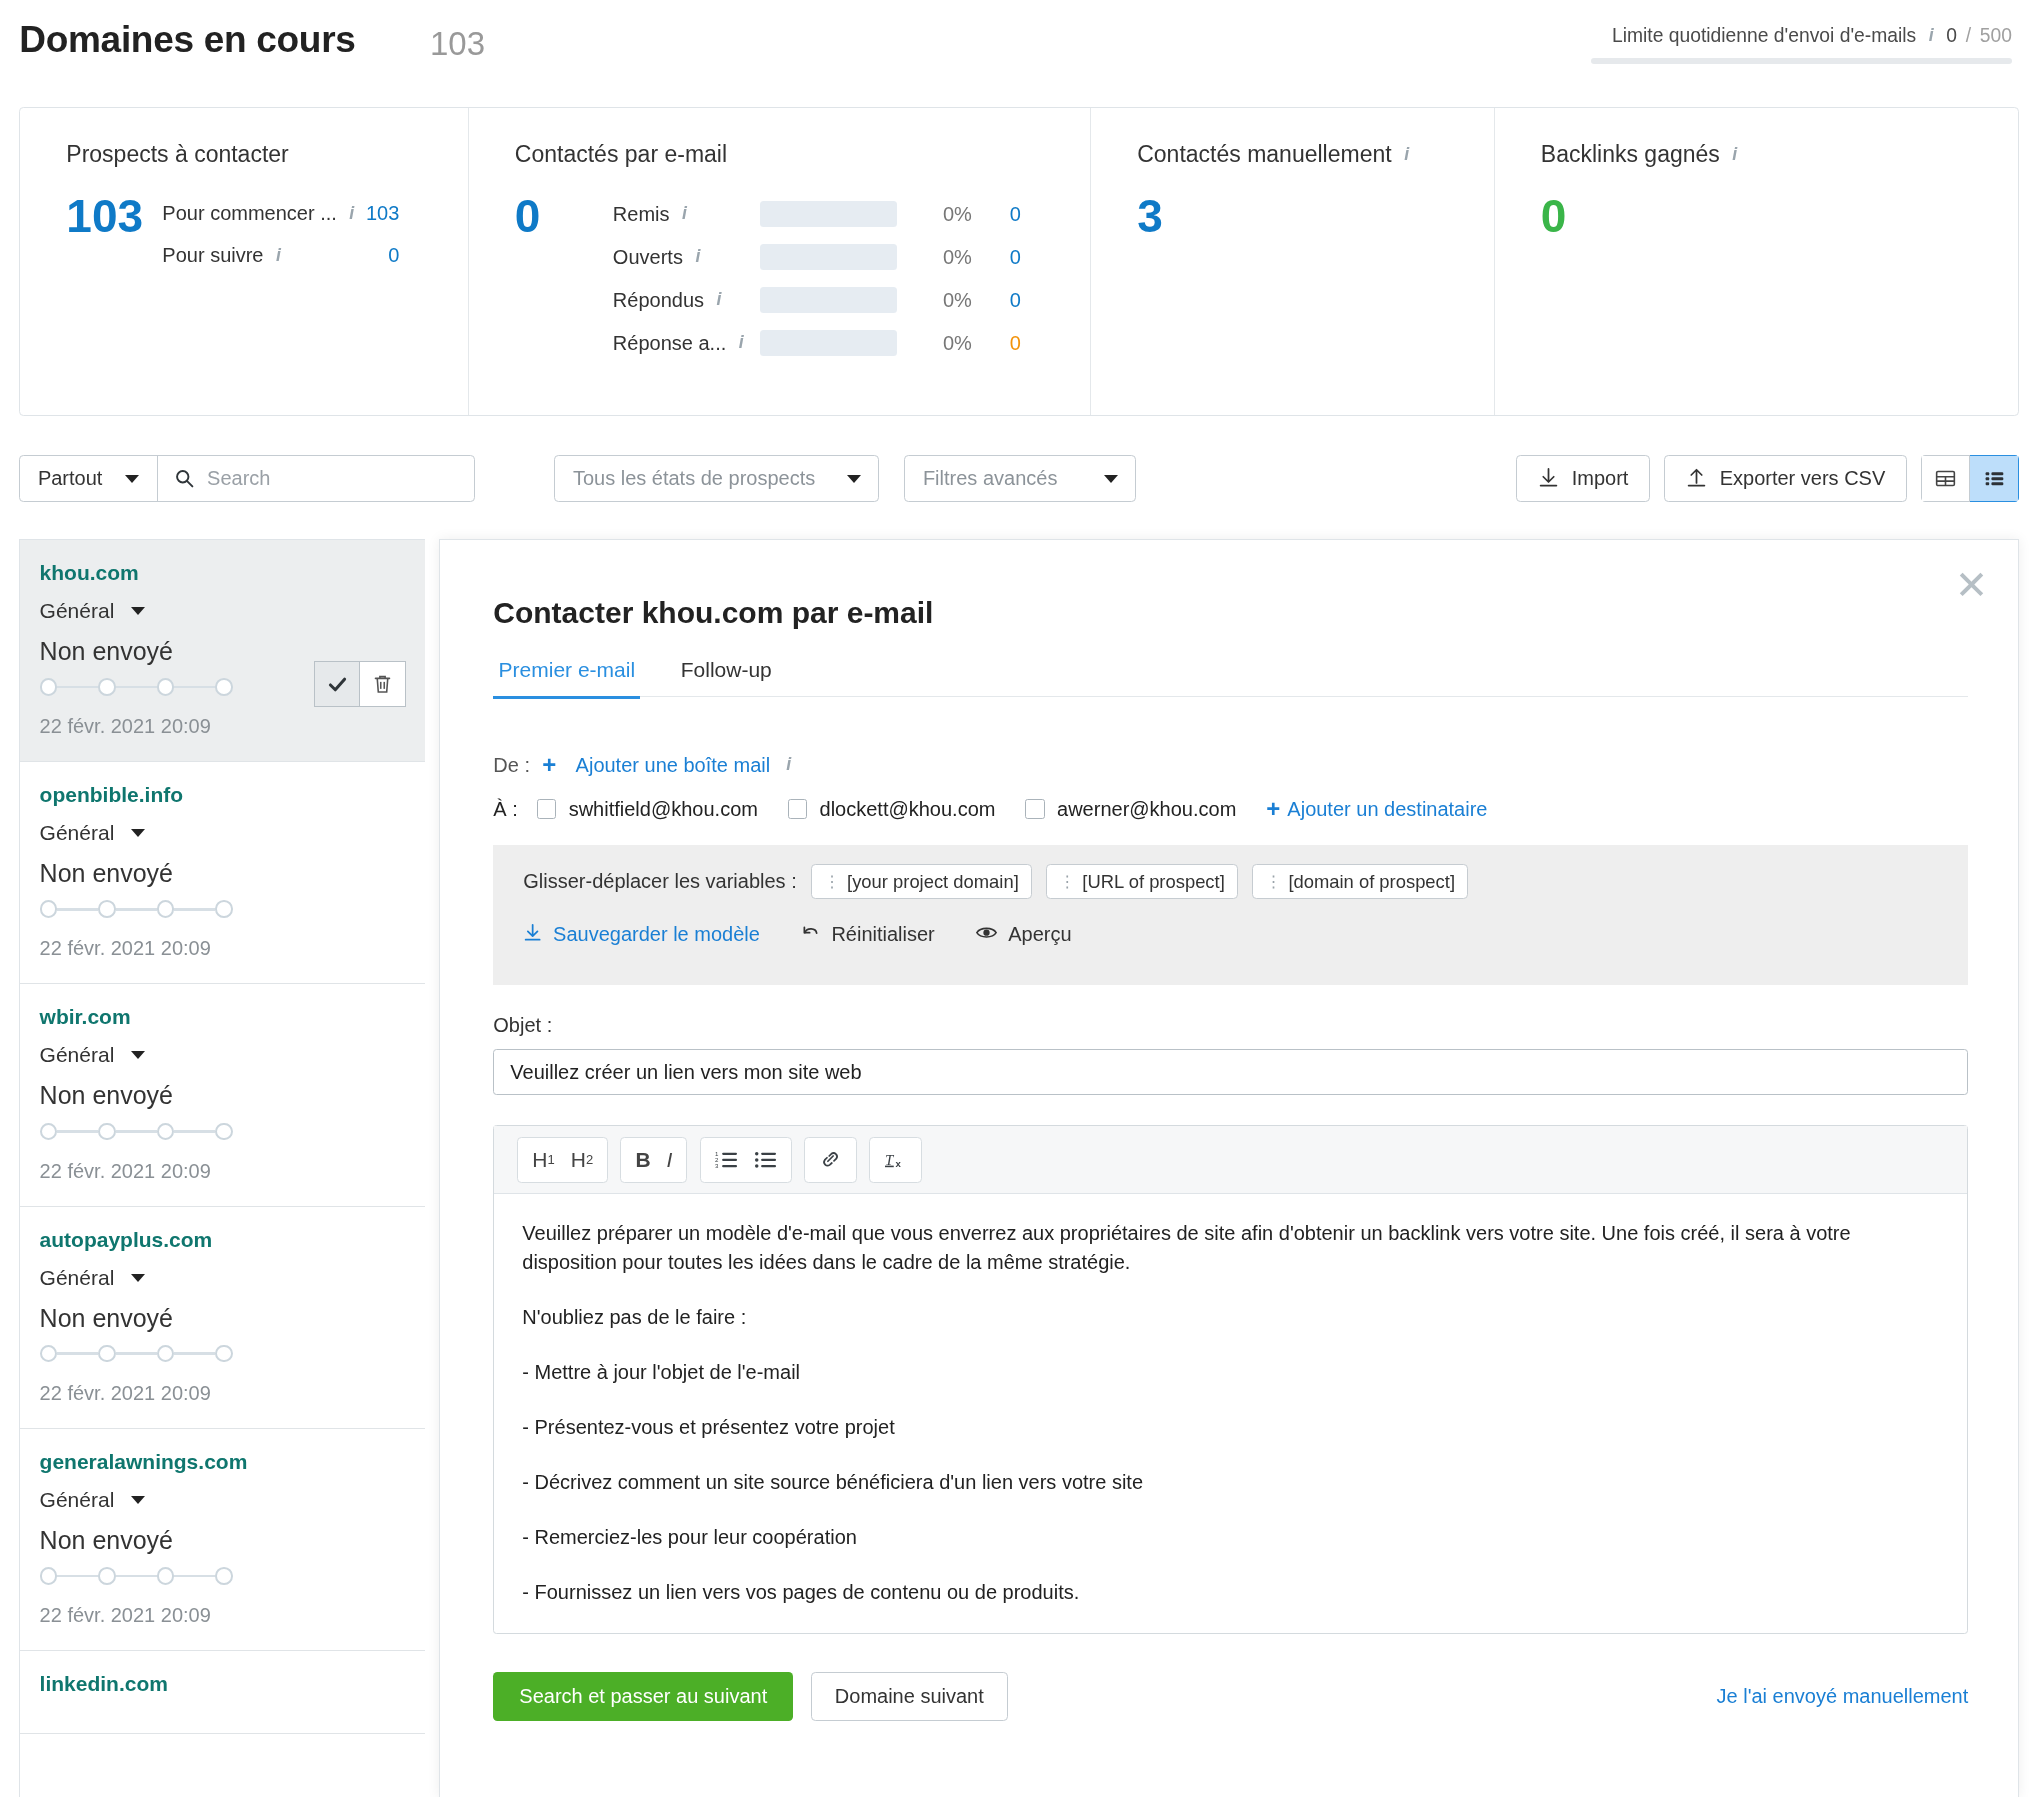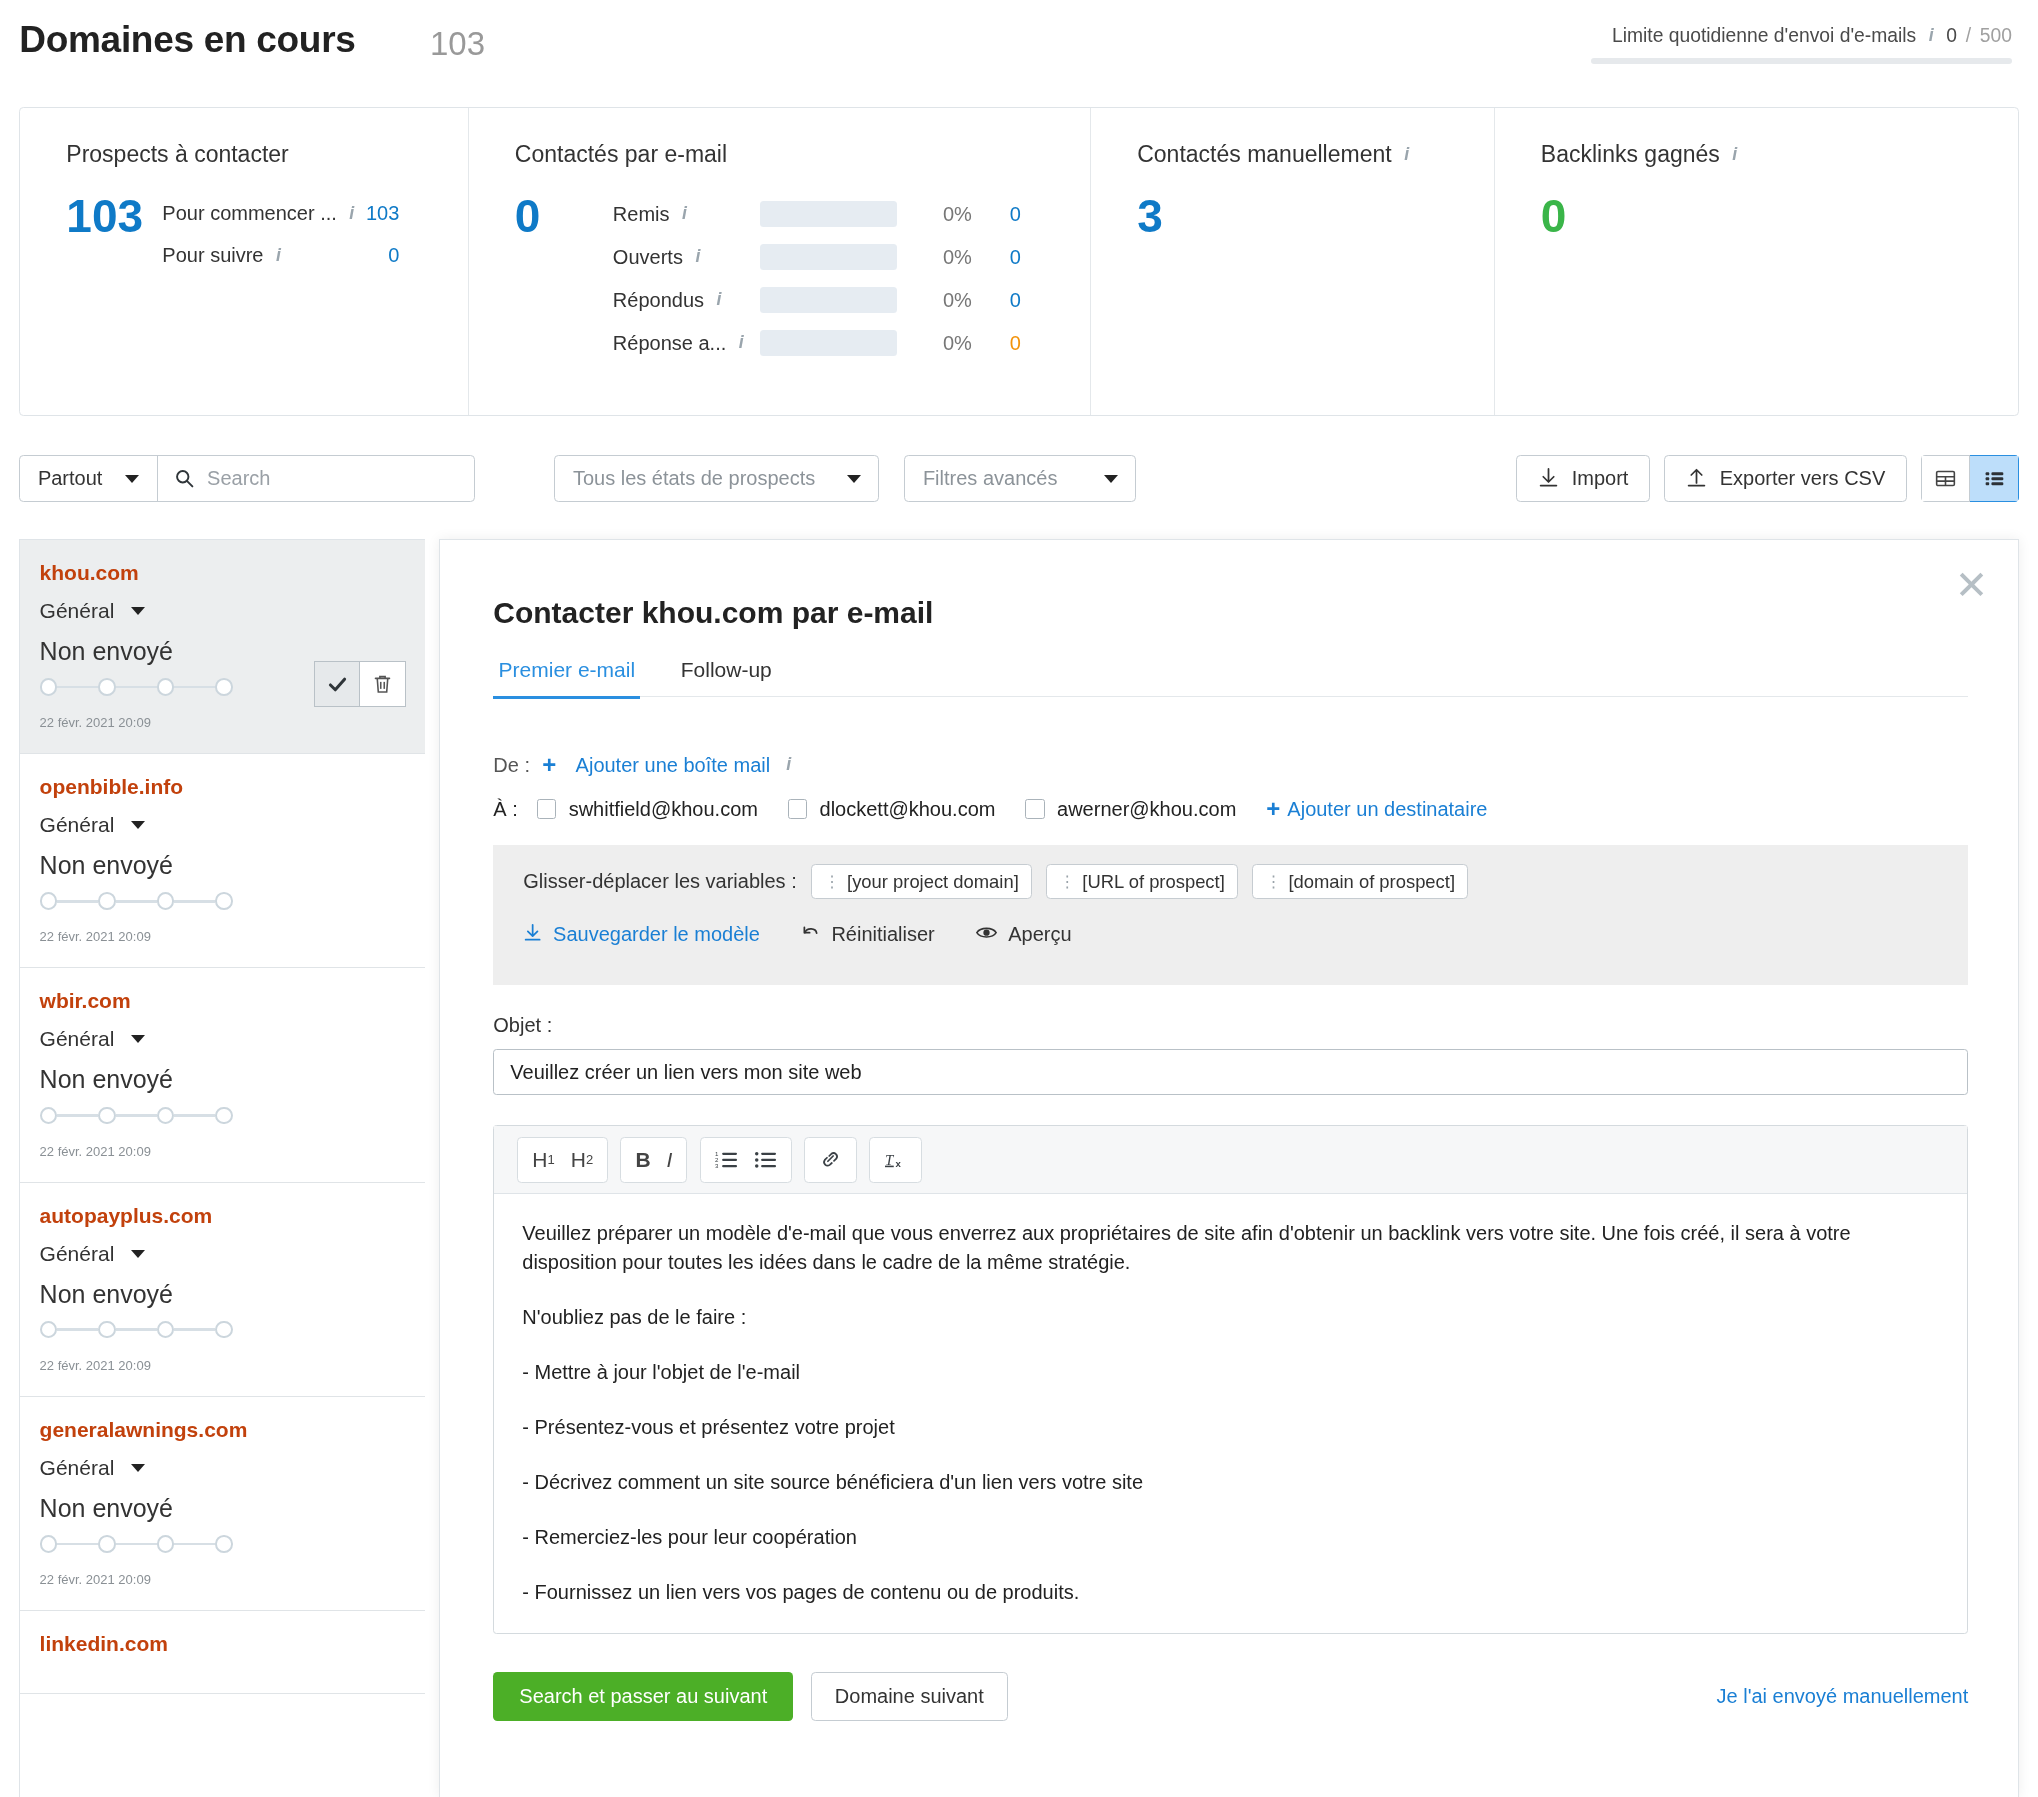--- a/index.html
+++ b/index.html
@@ -134,30 +134,30 @@
   .sidebar {
     position: absolute; left: 0; top: 0; width: 406px; height: 1259px;
     border: 0.9px solid #dfe4e8; border-right: none; background: #fff; overflow: hidden;
   }
   .sidebar-head {
     background: #e2edf6; padding: 17.6px 19.3px 19.3px 19.3px;
     font-size: 20px; color: #2b3a44; line-height: 1.35;
   }
   .dom-item { padding: 21px 19.3px 23px 19.3px; position: relative; border-bottom: 0.9px solid #e0e4e7; }
   .dom-item.selected { background: #eceeef; }
-  .dom-name { font-size: 21px; font-weight: bold; color: #c2410c; margin-bottom: 14px; }
+  .dom-name { font-size: 21px; font-weight: bold; color: #0f766e; margin-bottom: 14px; }
   .dom-strategy {
     font-size: 21px; color: #333; display: flex; align-items: center; gap: 4px;
     margin-bottom: 14px; cursor: pointer;
   }
   .dom-status { font-size: 25px; color: #333; margin-bottom: 12.3px; }
   .stepper { display: flex; align-items: center; width: 193px; margin-bottom: 19.3px; }
   .step-dot { width: 17.6px; height: 17.6px; border-radius: 50%; border: 2.6px solid #ccd6dd; background: #fff; flex: none; }
   .step-line { flex: 1; height: 2.6px; background: #d7dfe5; }
-  .dom-date { font-size: 13px; color: #8a9095; }
+  .dom-date { font-size: 20px; color: #8a9095; }
   .item-actions { position: absolute; right: 19.3px; top: 121px; display: flex; }
   .act-btn {
     width: 46px; height: 46px; border: 0.9px solid #b9c1c7; background: #e6e9eb;
     display: flex; align-items: center; justify-content: center; cursor: pointer;
   }
   .act-btn.trash { background: #fff; border-left: none; }
 
   
   .detail {
     position: absolute; left: 420px; top: 0; width: 1580px; height: 1259px;

